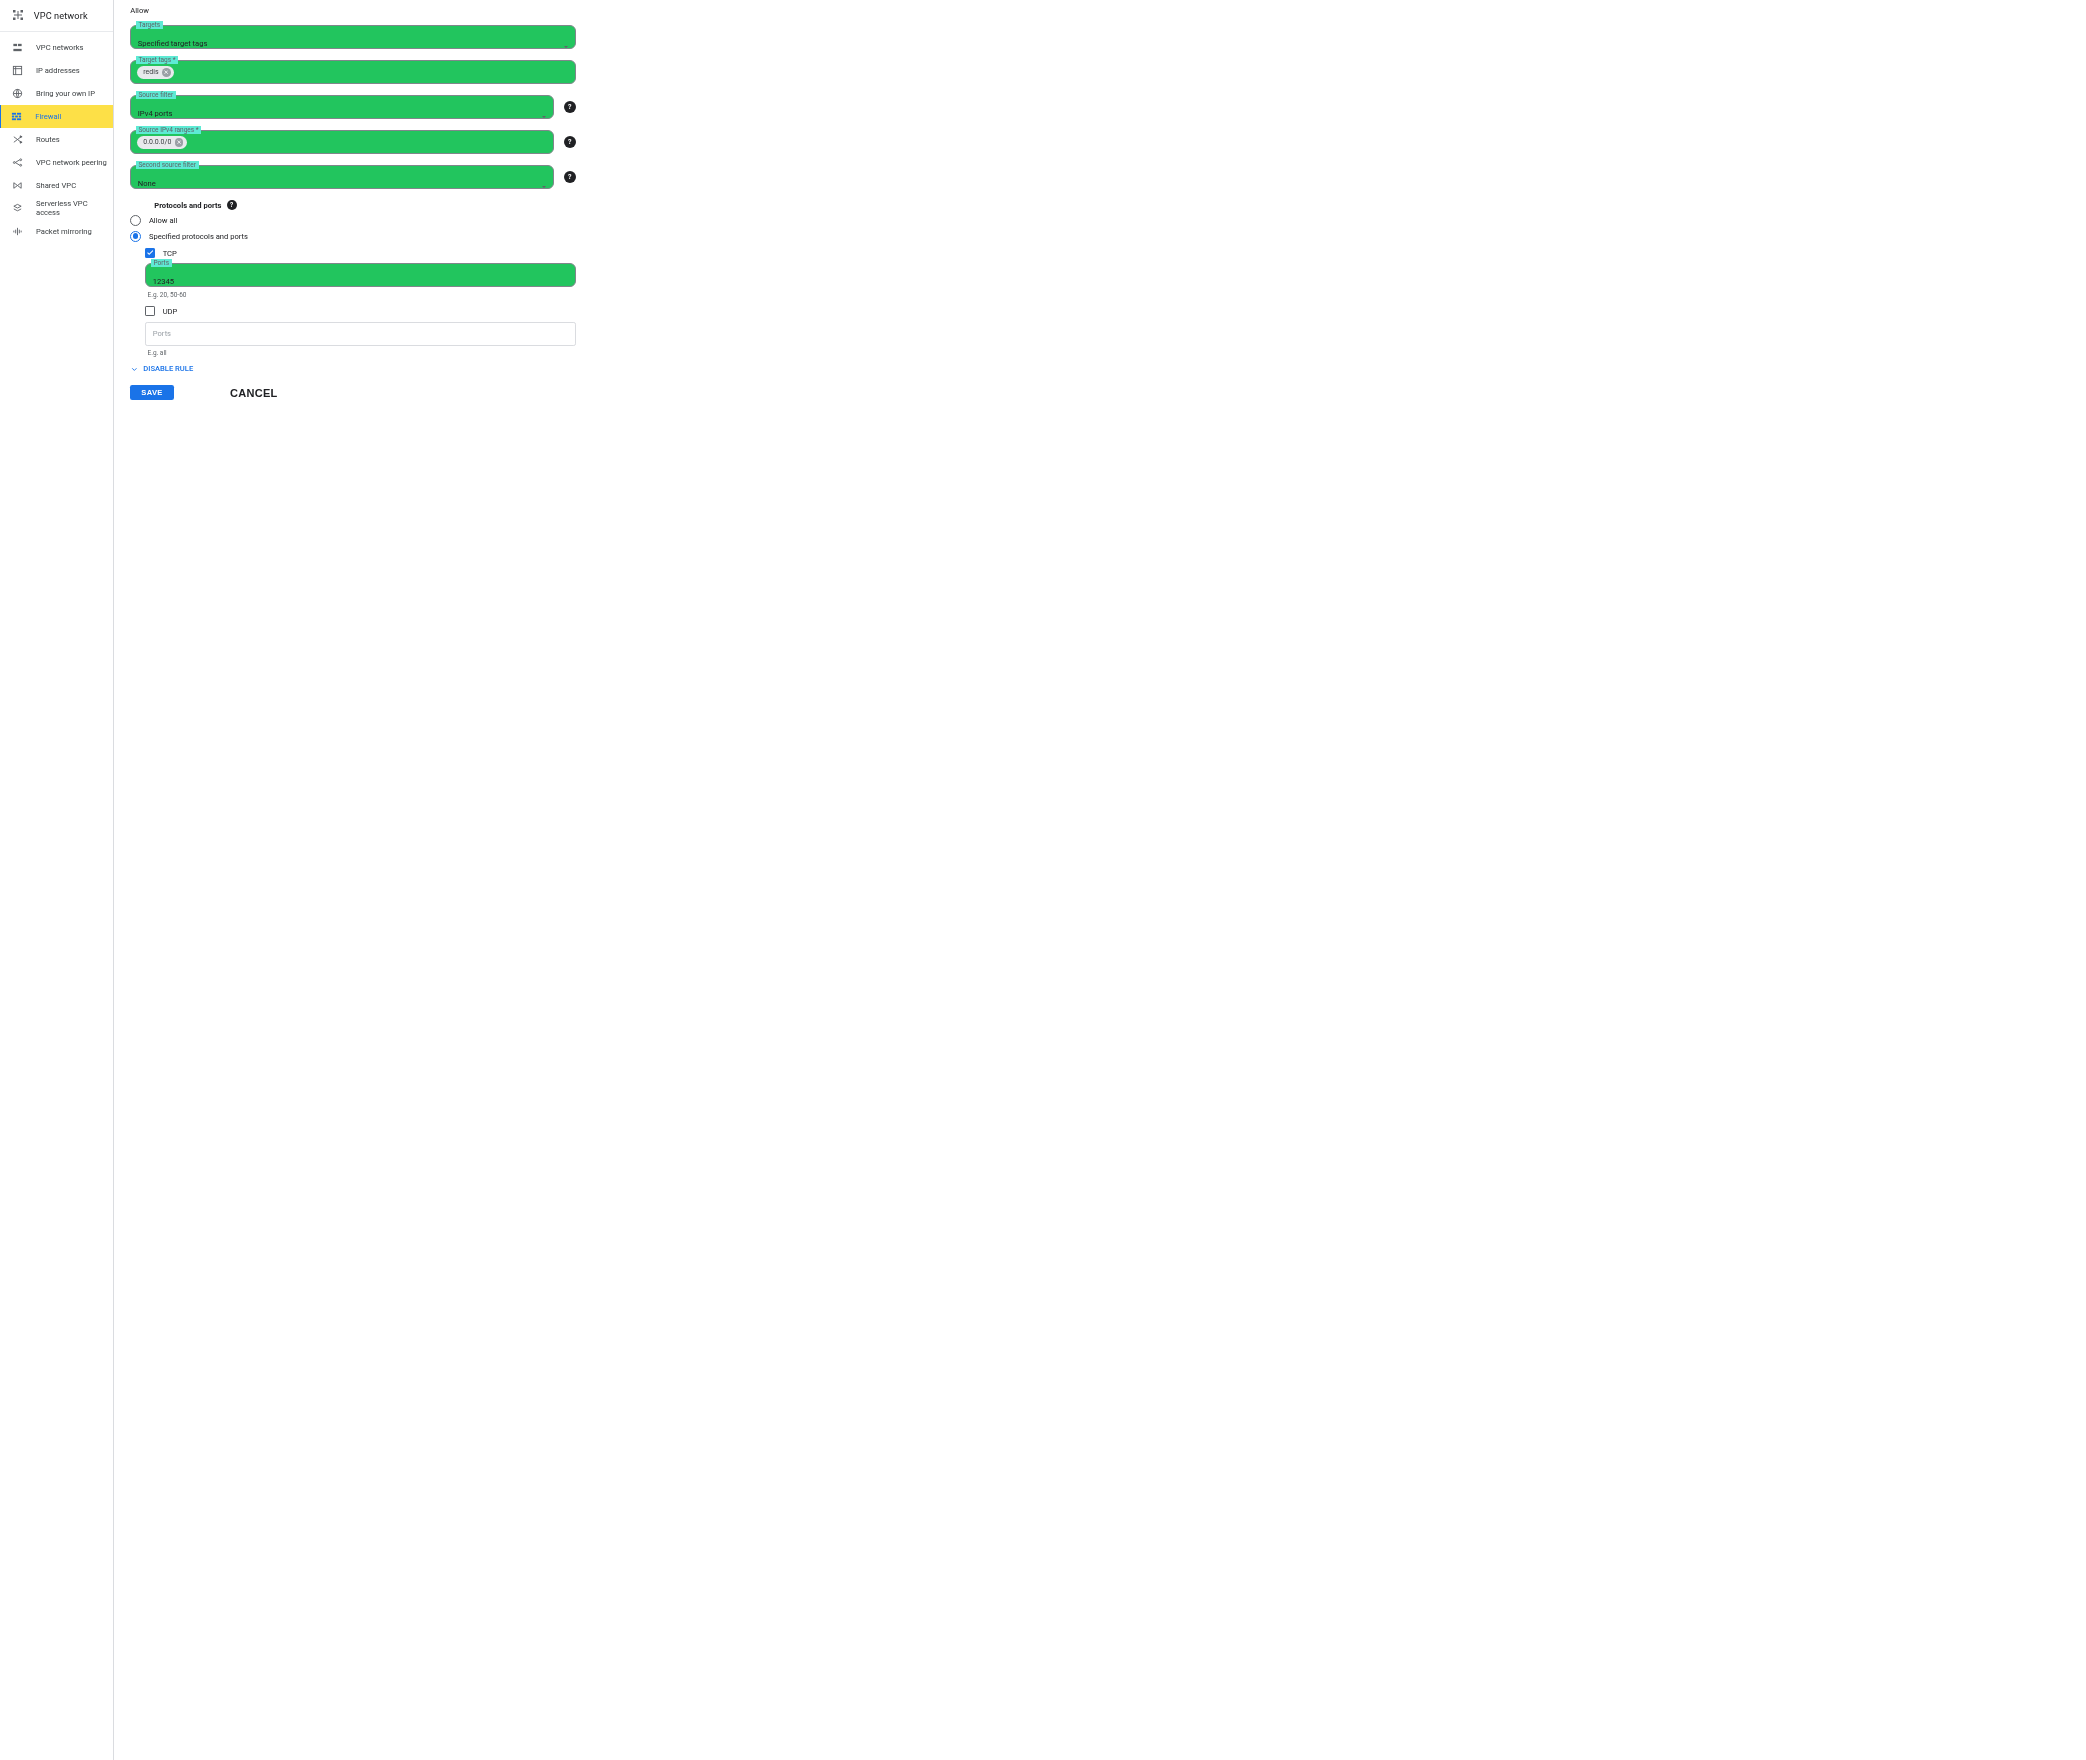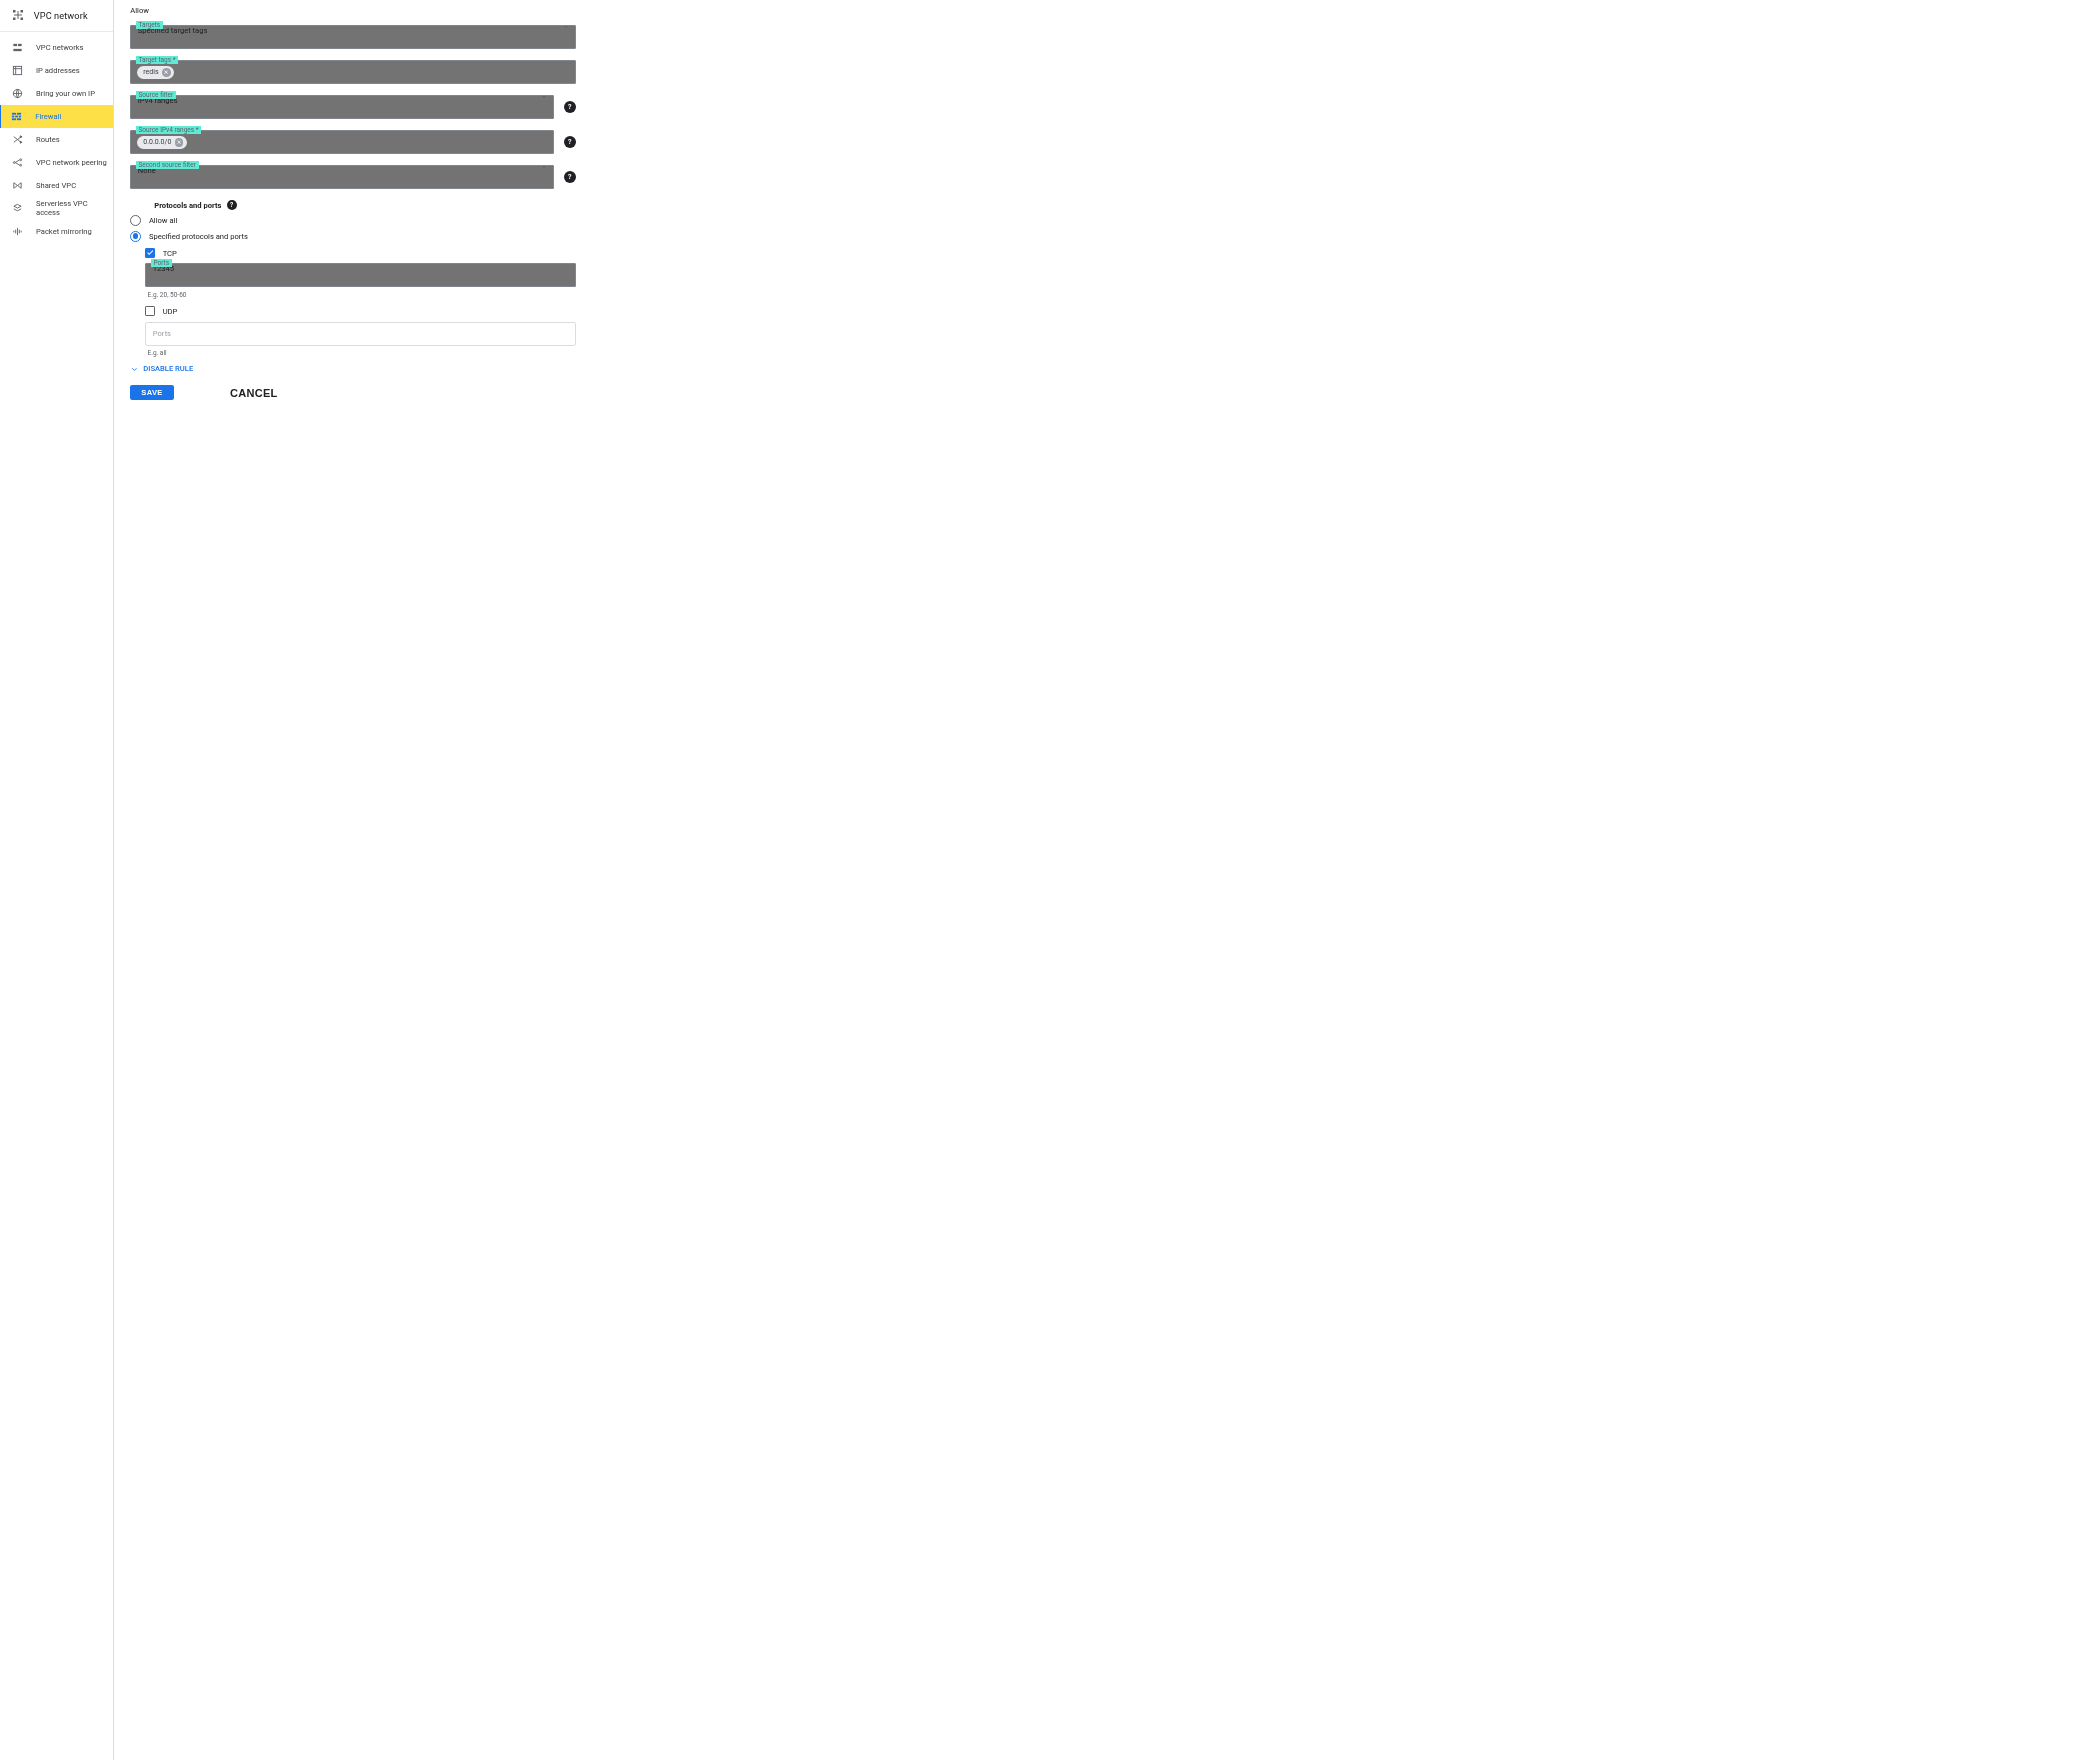--- a/index.html
+++ b/index.html
@@ -84,27 +84,27 @@
     top: -4.3px;
     left: 5.4px;
     background: #5eead4;
     padding: 0 2.7px;
     font-size: 6.5px;
     color: #5f6368;
     z-index: 2;
   }
   .outlined {
     border: 0.5px solid #80868b;
-    border-radius: 1px;
+    border-radius: 6px;
     min-height: 24px;
     display: flex;
-    align-items: flex-start;
+    align-items: flex-end;
     padding: 0 6.5px;
     font-size: 7.6px;
-    background: #737373;
+    background: #22c55e;
   }
   .select {
     justify-content: space-between;
     cursor: pointer;
   }
   .caret {
     width: 0; height: 0;
     border-left: 2.7px solid transparent;
     border-right: 2.7px solid transparent;
     border-top: 2.7px solid #5f6368;
@@ -414,21 +414,21 @@
                 <path d="M1 1l6 6M7 1l-6 6"></path>
               </svg>
           </span>
         </span>
       </div>
     </div>
 
     <div class="field-wrap with-help">
       <span class="float-label">Source filter</span>
       <div class="outlined select">
-        <span>IPv4 ranges</span>
+        <span>IPv4 ports</span>
         <span class="caret"></span>
       </div>
       <span class="help-btn">?</span>
     </div>
 
     <div class="field-wrap with-help">
       <span class="float-label">Source IPv4 ranges *</span>
       <div class="outlined chip-box">
         <span class="chip">
           <span>0.0.0.0/0</span>

